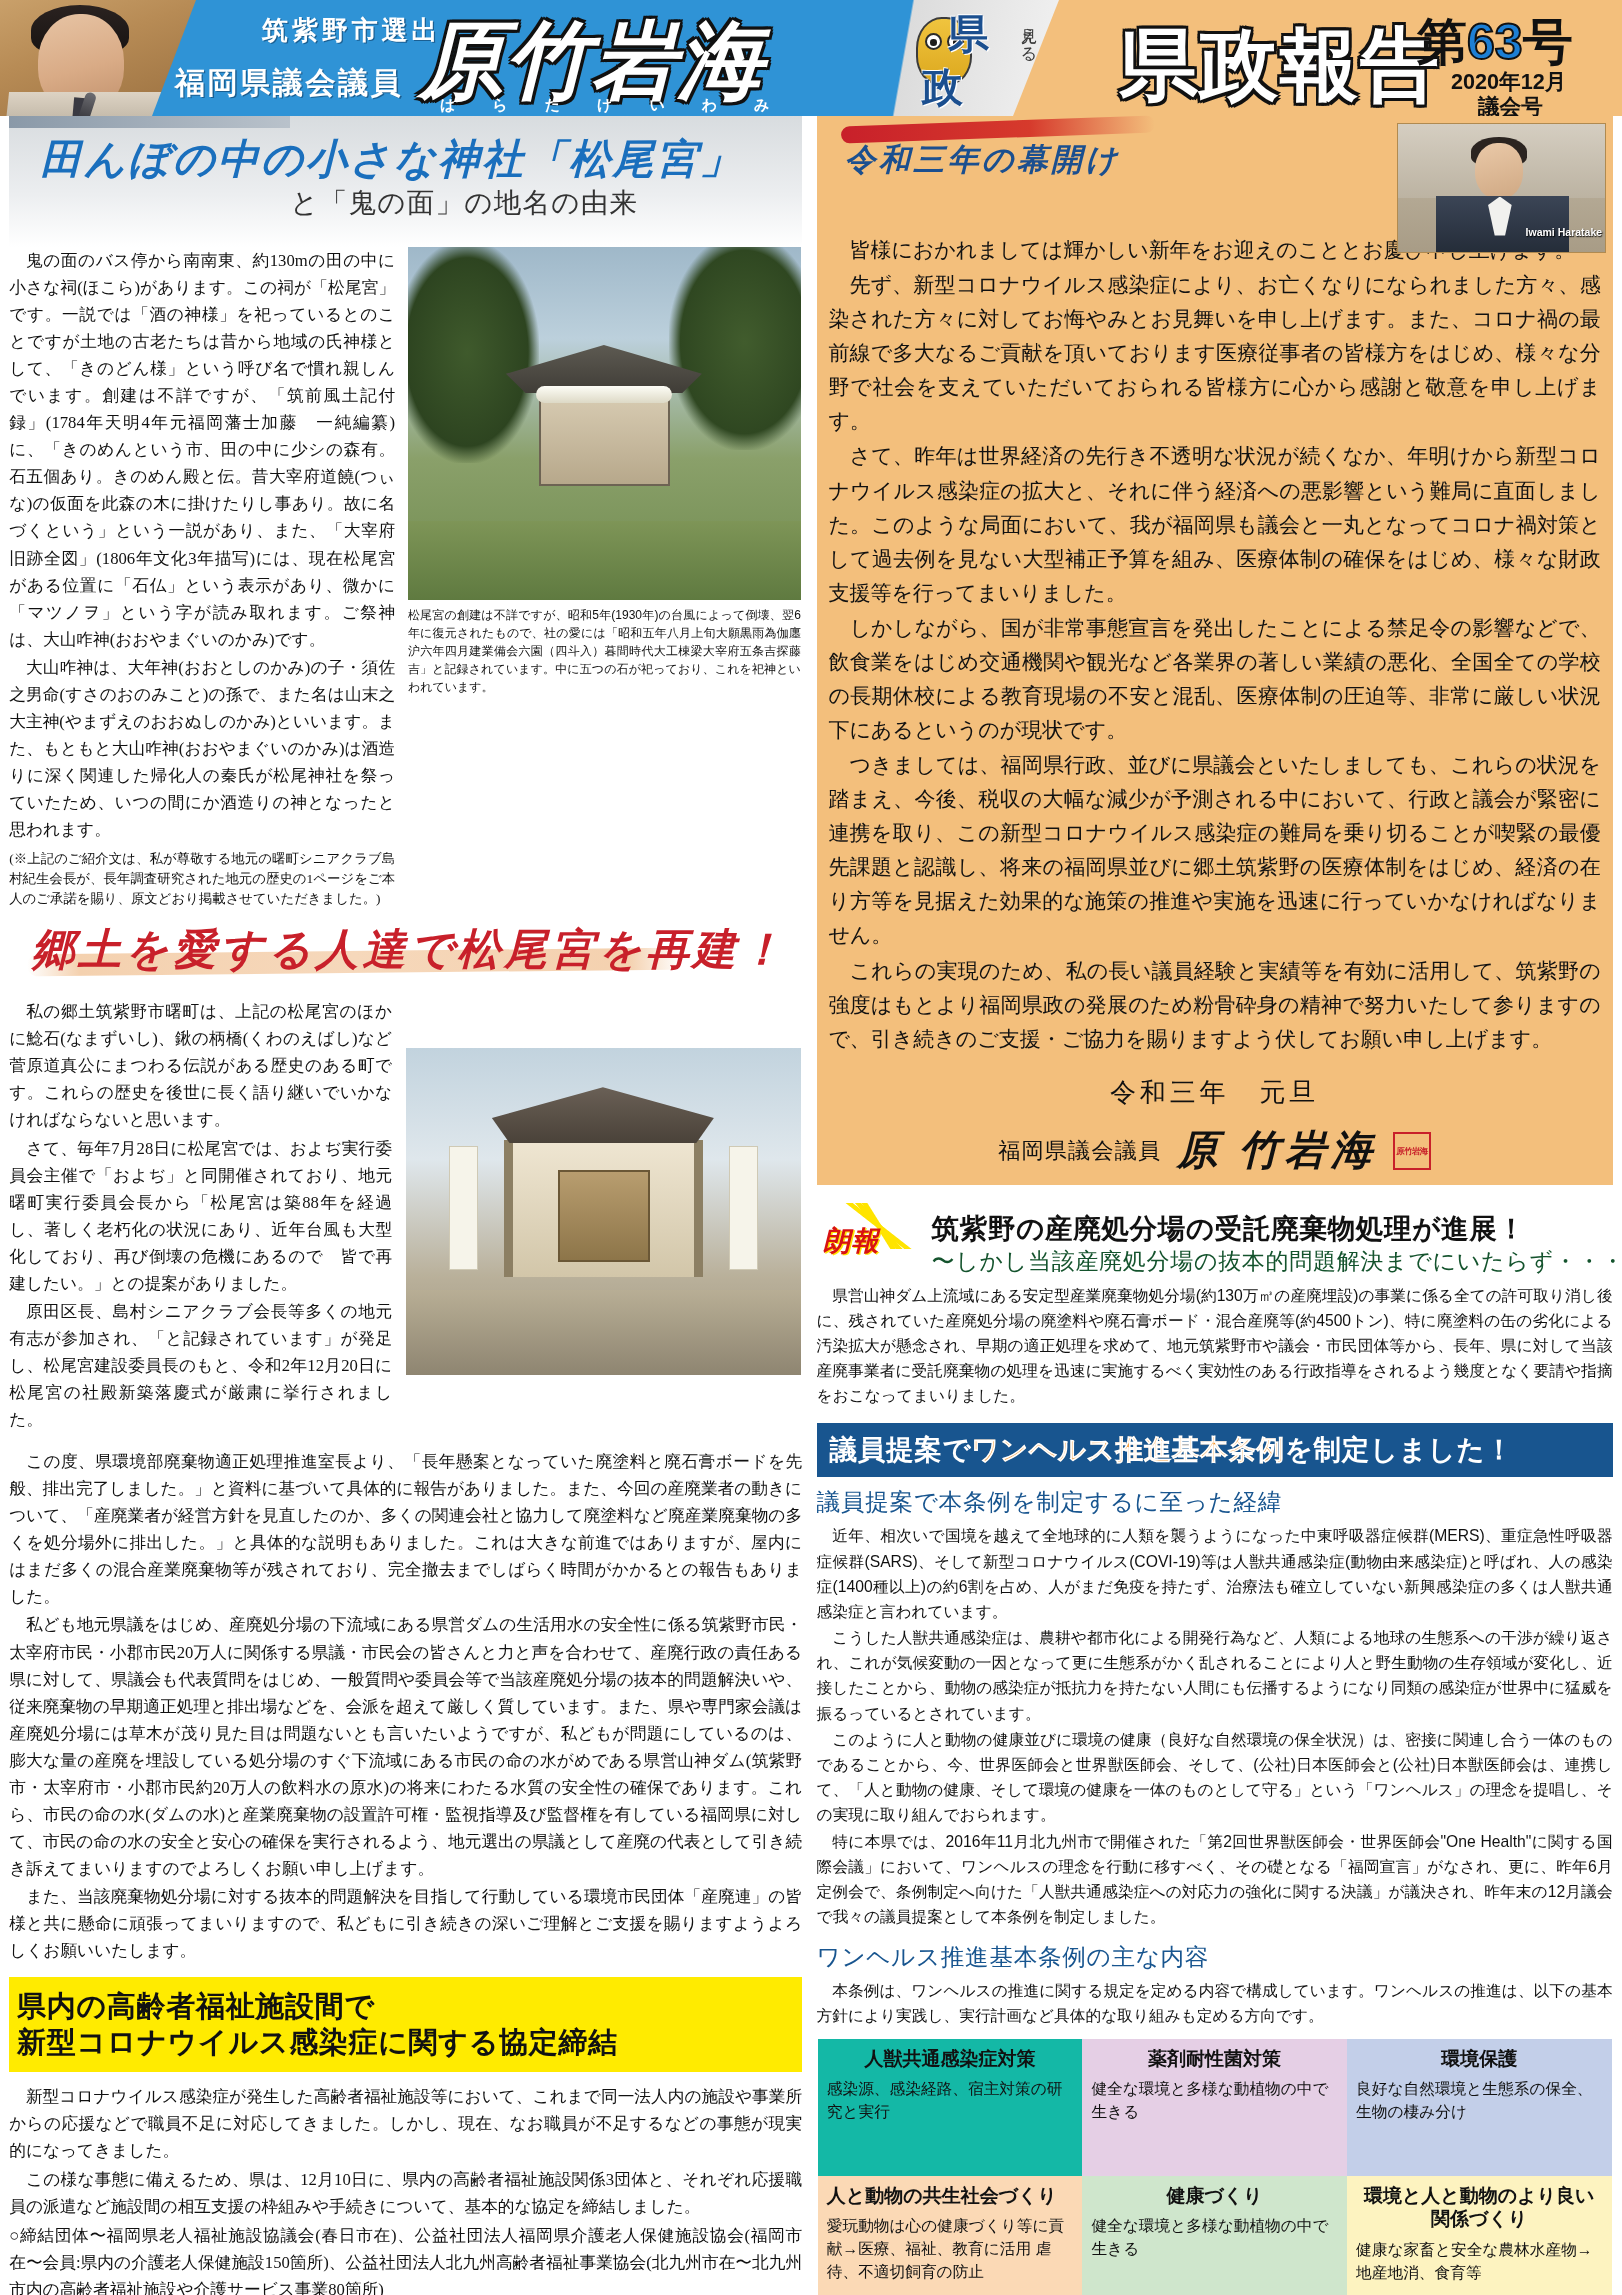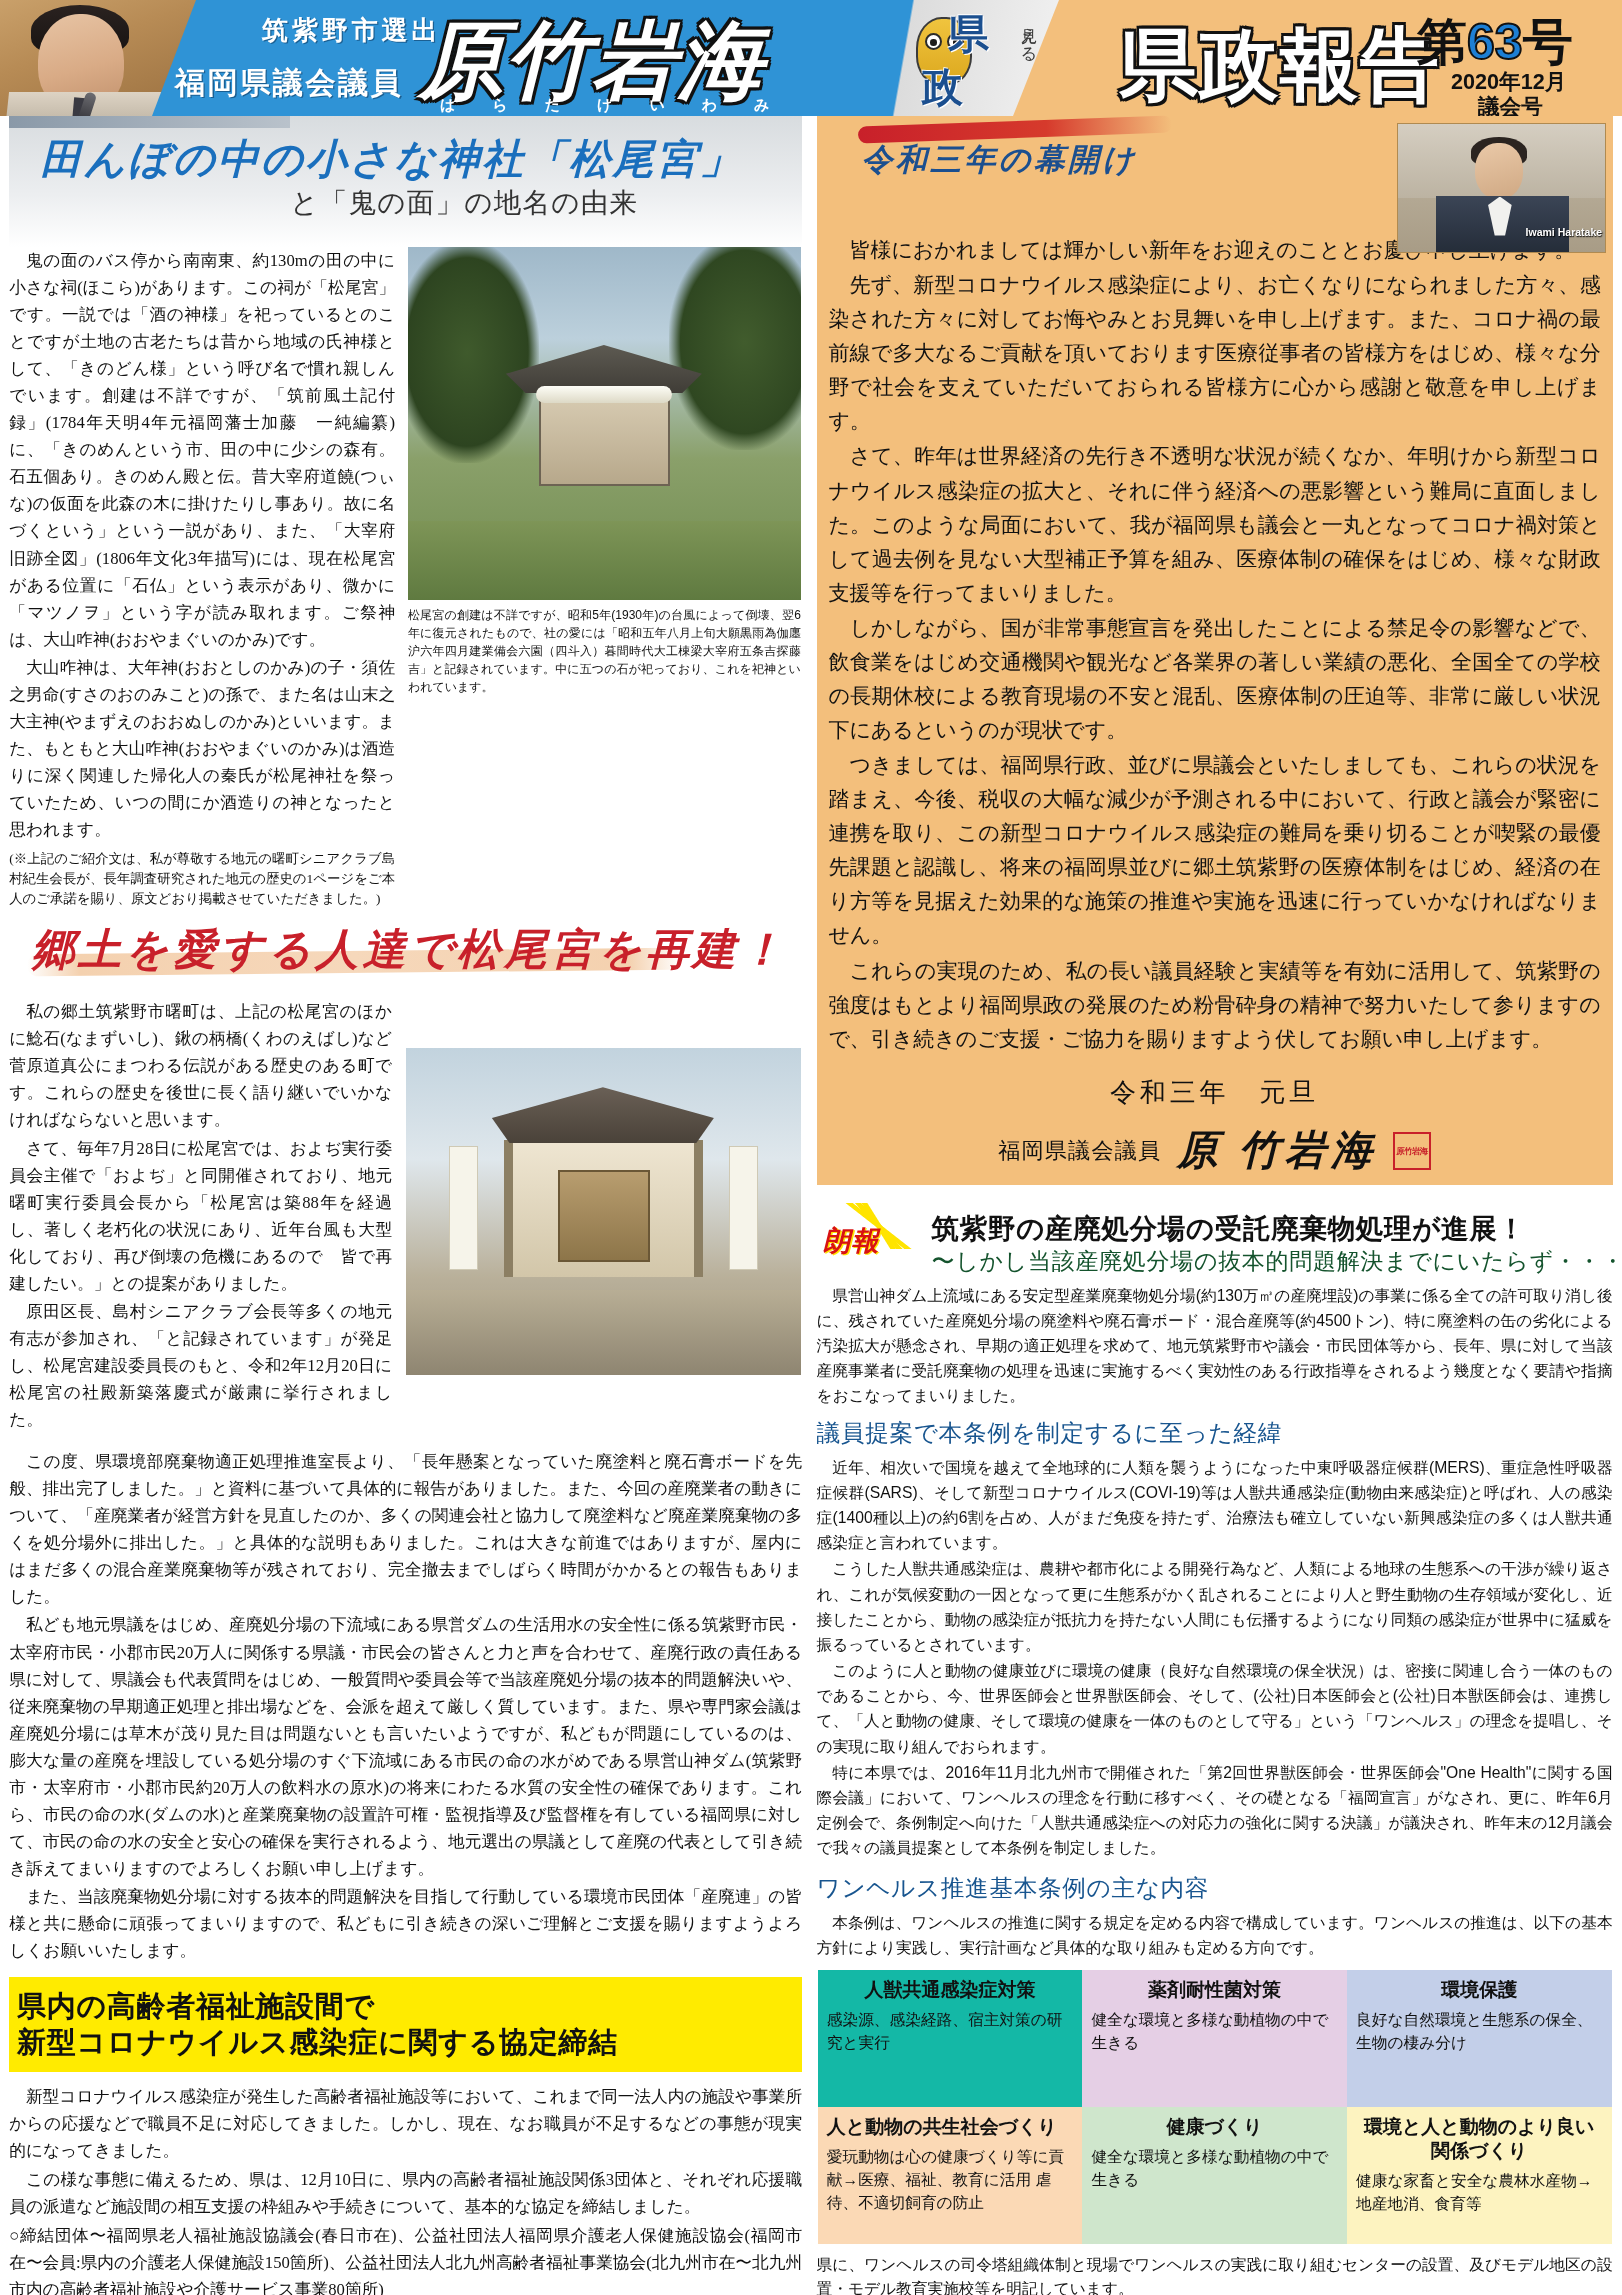--- a/index.html
+++ b/index.html
@@ -344,21 +344,21 @@
     background:#f1f1ee; clip-path: polygon(50% 0, 100% 22%, 72% 100%, 28% 100%, 0 22%); }
   .greet-img .p-bg { position:absolute; left:0; top:0; width: 100%; height: 58%;
     background: linear-gradient(180deg,#d5cec1,#bcb3a2); }
   .greet-name-en {
     position: absolute; right: 10.5px; top: 110px;
     font-family: "Liberation Sans", sans-serif;
     font-size: 10.5px; color: #fff; font-weight: 700;
     text-shadow: 0.7px 0.7px 1.3px #000;
   }
   .greet-calli {
-    position: absolute; left: 28px; top: 1.3px;
+    position: absolute; left: 11px; top: 1.3px;
     width: 380px; height: 79px;
   }
   .greet-calli .brush {
     position: absolute; left: 13px; top: 3.9px; width: 314px; height: 17px;
     background: linear-gradient(90deg,#c8202a 0%, #d63a2c 60%, rgba(214,58,44,0) 100%);
     border-radius: 9.2px; transform: rotate(-2deg);
   }
   .greet-calli .txt {
     position: absolute; left: 17px; top: 22px;
     font-family: "Liberation Serif", serif;
@@ -644,20 +644,25 @@
         <div class="word">朗報</div>
       </div>
       <div class="gn-title">筑紫野の産廃処分場の受託廃棄物処理が進展！</div>
       <div class="gn-sub">〜しかし当該産廃処分場の抜本的問題解決までにいたらず・・・〜</div>
     </div>
 
     <div class="r-body">
       <p>県営山神ダム上流域にある安定型産業廃棄物処分場(約130万㎥の産廃埋設)の事業に係る全ての許可取り消し後に、残されていた産廃処分場の廃塗料や廃石膏ボード・混合産廃等(約4500トン)、特に廃塗料の缶の劣化による汚染拡大が懸念され、早期の適正処理を求めて、地元筑紫野市や議会・市民団体等から、長年、県に対して当該産廃事業者に受託廃棄物の処理を迅速に実施するべく実効性のある行政指導をされるよう幾度となく要請や指摘をおこなってまいりました。</p>
     </div>
 
+    <div class="blue-banner">
+      <div class="t">
+        <span>議員提案で</span><span class="hi">ワンヘルス推進基本条例</span><span>を制定しました！</span>
+      </div>
+    </div>
 
     <div class="blue-head">議員提案で本条例を制定するに至った経緯</div>
     <div class="r-body">
       <p>近年、相次いで国境を越えて全地球的に人類を襲うようになった中東呼吸器症候群(MERS)、重症急性呼吸器症候群(SARS)、そして新型コロナウイルス(COVI-19)等は人獣共通感染症(動物由来感染症)と呼ばれ、人の感染症(1400種以上)の約6割を占め、人がまだ免疫を持たず、治療法も確立していない新興感染症の多くは人獣共通感染症と言われています。</p>
       <p>こうした人獣共通感染症は、農耕や都市化による開発行為など、人類による地球の生態系への干渉が繰り返され、これが気候変動の一因となって更に生態系がかく乱されることにより人と野生動物の生存領域が変化し、近接したことから、動物の感染症が抵抗力を持たない人間にも伝播するようになり同類の感染症が世界中に猛威を振るっているとされています。</p>
       <p>このように人と動物の健康並びに環境の健康（良好な自然環境の保全状況）は、密接に関連し合う一体のものであることから、今、世界医師会と世界獣医師会、そして、(公社)日本医師会と(公社)日本獣医師会は、連携して、「人と動物の健康、そして環境の健康を一体のものとして守る」という「ワンヘルス」の理念を提唱し、その実現に取り組んでおられます。</p>
       <p>特に本県では、2016年11月北九州市で開催された「第2回世界獣医師会・世界医師会"One Health"に関する国際会議」において、ワンヘルスの理念を行動に移すべく、その礎となる「福岡宣言」がなされ、更に、昨年6月定例会で、条例制定へ向けた「人獣共通感染症への対応力の強化に関する決議」が議決され、昨年末の12月議会で我々の議員提案として本条例を制定しました。</p>
     </div>
 
     <div class="blue-head b2">ワンヘルス推進基本条例の主な内容</div>

